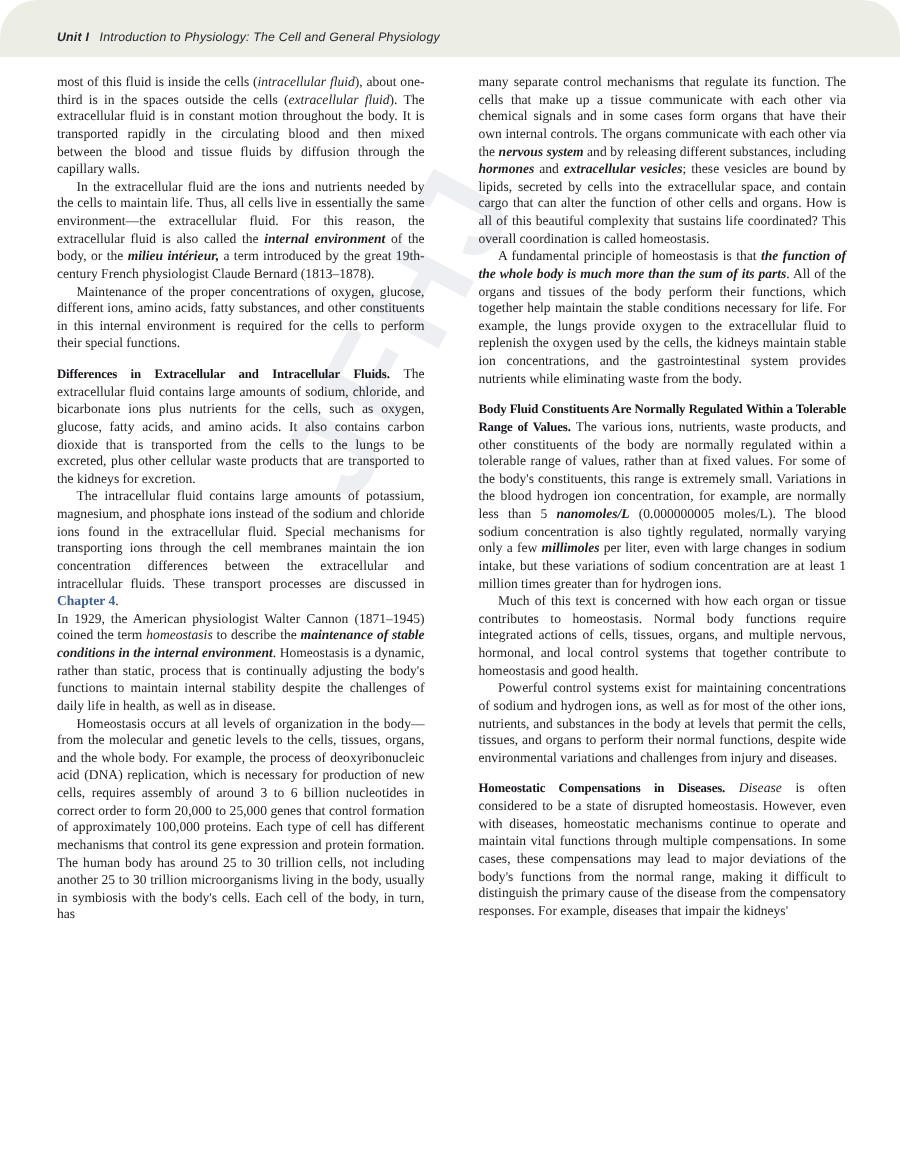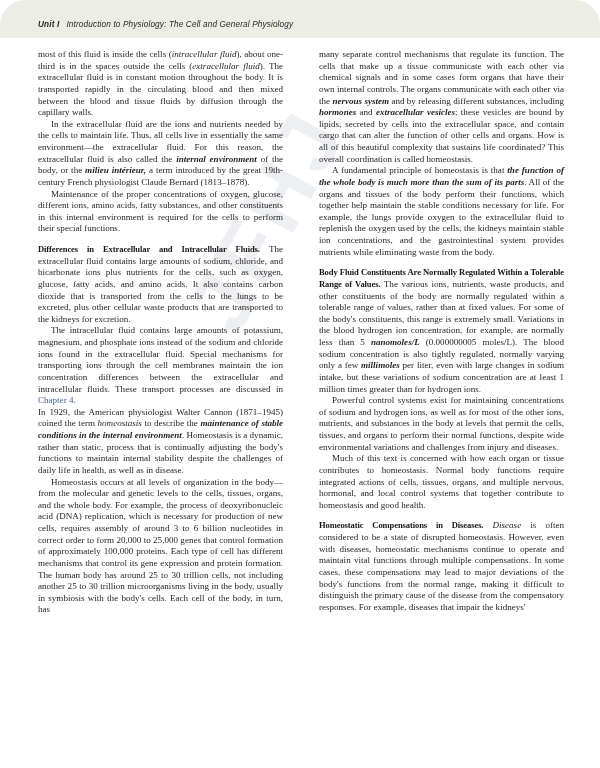--- a/index.html
+++ b/index.html
@@ -101,21 +101,21 @@
   .bi { font-style: italic; font-weight: bold; margin-top: 25px; }
 
   .runin {
     font-family: Liberation Serif, serif;
     font-weight: bold;
     font-size: 8.55px;
     color: #16161a;
     letter-spacing: -0.1px;
   }
 
-  .xref { color: #41618f; }
+  .xref { color: #41618f; font-weight: bold; }
 
   
   .sec-head {
     background: #dde2e8;
     padding: 5px 8px 5px 8px;
     margin: 13px 0 8px 0;
   }
   .sec-head-text {
     font-family: "Liberation Sans", "DejaVu Sans", sans-serif;
     font-weight: bold;
@@ -162,22 +162,22 @@
           <p class="noindent"><span>In 1929, the American physiologist Walter Cannon (1871–1945) coined the term </span><span class="it">homeostasis</span><span> to describe the </span><span class="bi">maintenance of stable conditions in the internal environment</span><span>. Homeostasis is a dynamic, rather than static, process that is continually adjusting the body's functions to maintain internal stability despite the challenges of daily life in health, as well as in disease.</span></p>
           <p><span>Homeostasis occurs at all levels of organization in the body—from the molecular and genetic levels to the cells, tissues, organs, and the whole body. For example, the process of deoxyribonucleic acid (DNA) replication, which is necessary for production of new cells, requires assembly of around 3 to 6 billion nucleotides in correct order to form 20,000 to 25,000 genes that control formation of approximately 100,000 proteins. Each type of cell has different mechanisms that control its gene expression and protein formation. The human body has around 25 to 30 trillion cells, not including another 25 to 30 trillion microorganisms living in the body, usually in symbiosis with the body's cells. Each cell of the body, in turn, has</span></p>
         </div>
     </div>
 
     <div class="col">
       <div>
           <p class="noindent"><span>many separate control mechanisms that regulate its function. The cells that make up a tissue communicate with each other via chemical signals and in some cases form organs that have their own internal controls. The organs communicate with each other via the </span><span class="bi">nervous system</span><span> and by releasing different substances, including </span><span class="bi">hormones</span><span> and </span><span class="bi">extracellular vesicles</span><span>; these vesicles are bound by lipids, secreted by cells into the extracellular space, and contain cargo that can alter the function of other cells and organs. How is all of this beautiful complexity that sustains life coordinated? This overall coordination is called homeostasis.</span></p>
           <p><span>A fundamental principle of homeostasis is that </span><span class="bi">the function of the whole body is much more than the sum of its parts</span><span>. All of  the organs and tissues of the body perform their functions, which together help maintain the stable conditions necessary for life. For example, the lungs provide oxygen to the extracellular fluid to replenish the oxygen used by the cells, the kidneys maintain stable ion concentrations, and the gastrointestinal system provides nutrients while eliminating waste from the body.</span></p>
           <p class="gap"><span class="runin">Body Fluid Constituents Are Normally Regulated Within a Tolerable Range of Values.</span><span> The various ions, nutrients, waste products, and other constituents of the body are normally regulated within a tolerable range of values, rather than at fixed values. For some of the body's constituents, this range is extremely small. Variations in the blood hydrogen ion concentration, for example, are normally less than 5 </span><span class="bi">nanomoles/L</span><span> (0.000000005 moles/L). The blood sodium concentration is also tightly regulated, normally varying only a few </span><span class="bi">millimoles</span><span> per liter, even with large changes in sodium intake, but these variations of sodium concentration are at least 1 million times greater than for hydrogen ions.</span></p>
+          <p><span>Much of this text is concerned with how each organ or tissue contributes to homeostasis. Normal body functions require integrated actions of cells, tissues, organs, and multiple nervous, hormonal, and local control systems that together contribute to homeostasis and good health.</span></p>
           <p><span>Powerful control systems exist for maintaining concentrations of sodium and hydrogen ions, as well as for most of the other ions, nutrients, and substances in the body at levels that permit the cells, tissues, and organs to perform their normal functions, despite wide environmental variations and challenges from injury and diseases.</span></p>
-          <p><span>Much of this text is concerned with how each organ or tissue contributes to homeostasis. Normal body functions require integrated actions of cells, tissues, organs, and multiple nervous, hormonal, and local control systems that together contribute to homeostasis and good health.</span></p>
           <p class="gap"><span class="runin">Homeostatic Compensations in Diseases.</span><span> </span><span class="it">Disease</span><span> is often considered to be a state of disrupted homeostasis. However, even with diseases, homeostatic mechanisms continue to operate and maintain vital functions through multiple compensations. In some cases, these compensations may lead to major deviations of the body's functions from the normal range, making it difficult to distinguish the primary cause of the disease from the compensatory responses. For example, diseases that impair the kidneys'</span></p>
         </div>
     </div>
 
   </div>
 
   <div class="folio">4</div>
 
 </div>
 

